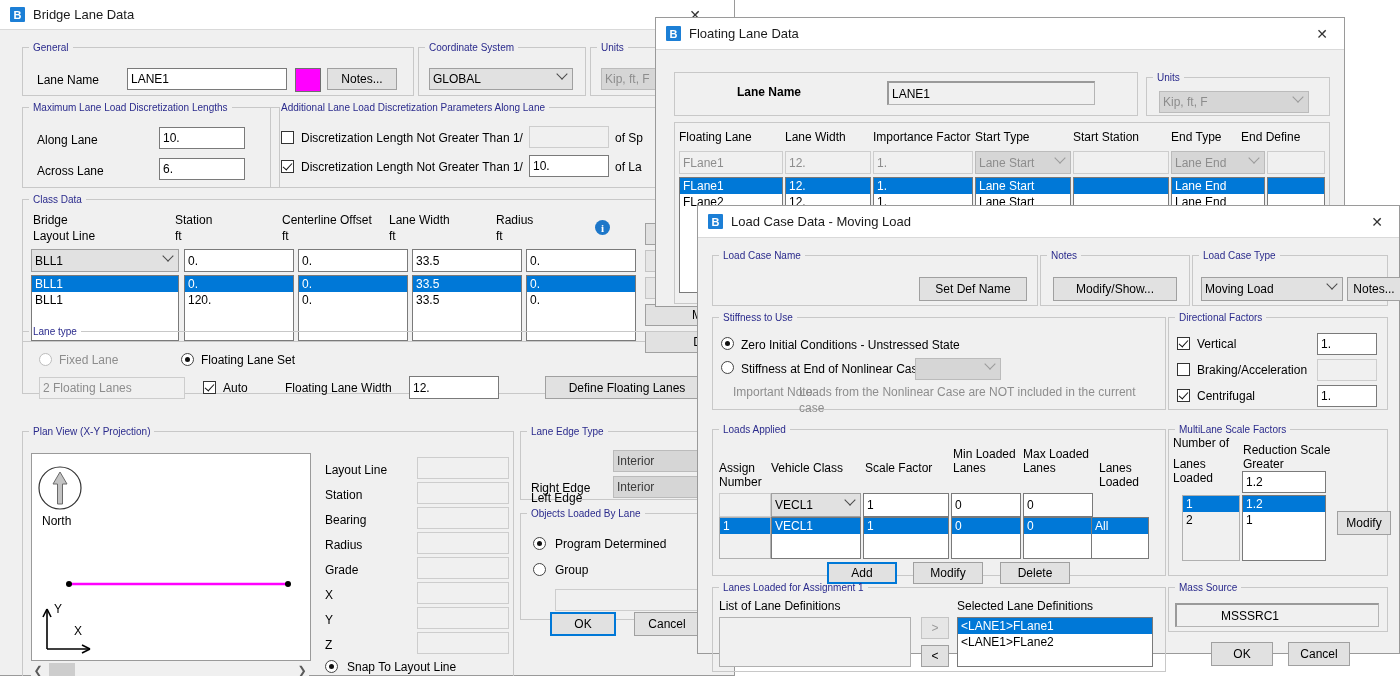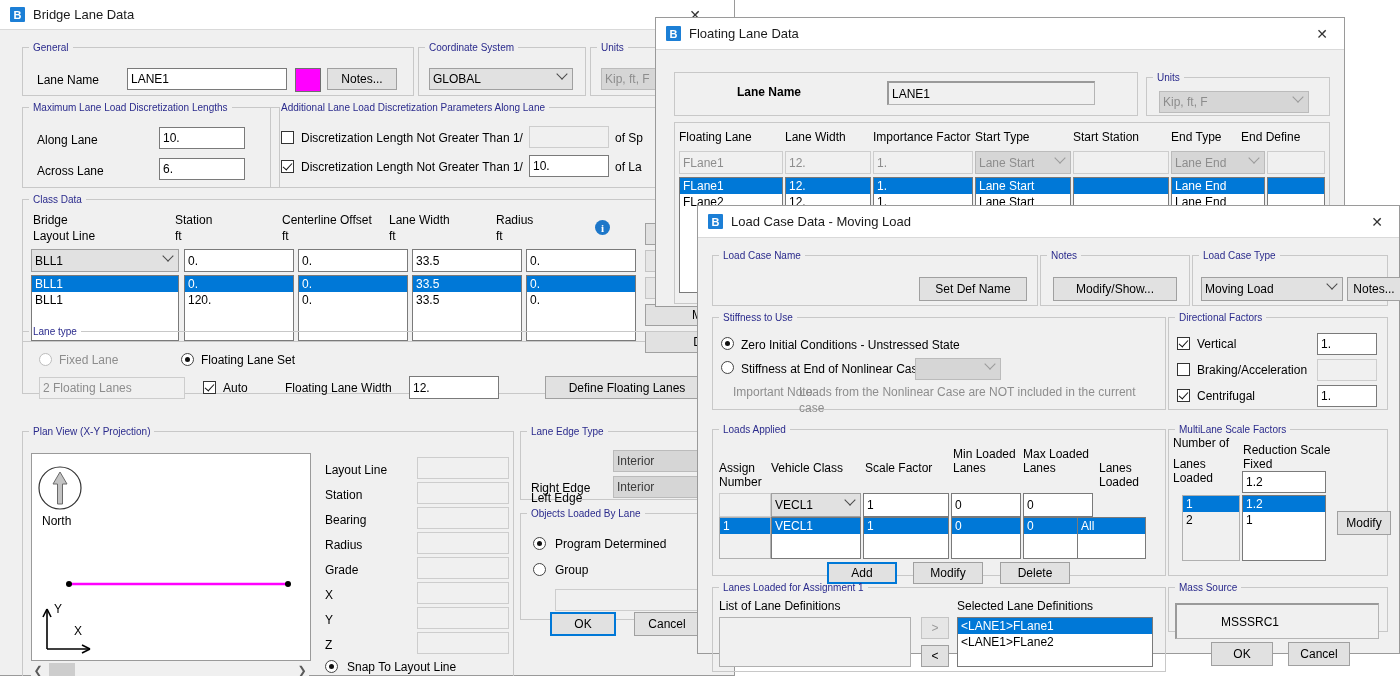--- a/index.html
+++ b/index.html
@@ -409,36 +409,36 @@
       </div>
       <div class="listbox" style="left:150px;top:82px;width:86px;height:42px;">
         <div class="row hl">1</div>
       </div>
       <div class="listbox" style="left:238px;top:82px;width:70px;height:42px;">
         <div class="row hl">0</div>
       </div>
       <div class="listbox" style="left:310px;top:82px;width:70px;height:42px;">
         <div class="row hl">0</div>
       </div>
-      <div class="listbox" style="left:364px;top:82px;width:69px;height:42px;">
+      <div class="listbox" style="left:378px;top:82px;width:58px;height:42px;">
         <div class="row hl">All</div>
       </div>
 
       <div class="btn def" style="left:114px;top:127px;width:70px;height:22px;">Add</div>
       <div class="btn" style="left:200px;top:127px;width:70px;height:22px;">Modify</div>
       <div class="btn" style="left:287px;top:127px;width:70px;height:22px;">Delete</div>
     </fieldset>
 
     <fieldset class="grp" style="left:470px;top:186px;width:218px;height:150px;">
       <legend>MultiLane Scale Factors</legend>
       <div class="lbl ctr" style="left:4px;top:1px;width:80px;">Number of</div>
       <div class="lbl ctr" style="left:4px;top:22px;width:80px;">Lanes</div>
       <div class="lbl ctr" style="left:4px;top:36px;width:80px;">Loaded</div>
       <div class="lbl ctr" style="left:74px;top:8px;width:82px;">Reduction Scale</div>
-      <div class="lbl ctr" style="left:74px;top:22px;width:82px;">Fixed</div>
+      <div class="lbl ctr" style="left:74px;top:22px;width:82px;">Greater</div>
       <input class="tb" style="left: 73px; top: 36px; width: 84px; height: 22px;" value="1.2">
       <div class="listbox ro" style="left:13px;top:60px;width:58px;height:66px;">
         <div class="row hl">1</div>
         <div class="row">2</div>
       </div>
       <div class="listbox" style="left:73px;top:60px;width:84px;height:66px;">
         <div class="row hl">1.2</div>
         <div class="row">1</div>
       </div>
       <div class="btn" style="left:168px;top:76px;width:54px;height:24px;">Modify</div>
@@ -452,19 +452,19 @@
       <div class="btn dis" style="left:208px;top:24px;width:28px;height:22px;">&gt;</div>
       <div class="btn" style="left:208px;top:52px;width:28px;height:22px;">&lt;</div>
       <div class="listbox" style="left:244px;top:24px;width:196px;height:50px;">
         <div class="row hl">&lt;LANE1&gt;FLane1</div>
         <div class="row">&lt;LANE1&gt;FLane2</div>
       </div>
     </fieldset>
 
     <fieldset class="grp" style="left:470px;top:344px;width:218px;height:48px;">
       <legend>Mass Source</legend>
-      <div class="tb inset" style="left:6px;top:10px;width:204px;height:36px;padding-left:44px;">MSSSRC1</div>
+      <div class="tb inset" style="left:6px;top:10px;width:204px;height:24px;padding-left:44px;">MSSSRC1</div>
     </fieldset>
 
     <div class="btn" style="left:513px;top:404px;width:62px;height:24px;">OK</div>
     <div class="btn" style="left:590px;top:404px;width:62px;height:24px;">Cancel</div>
   </div>
 </div>
 
 </body></html>

